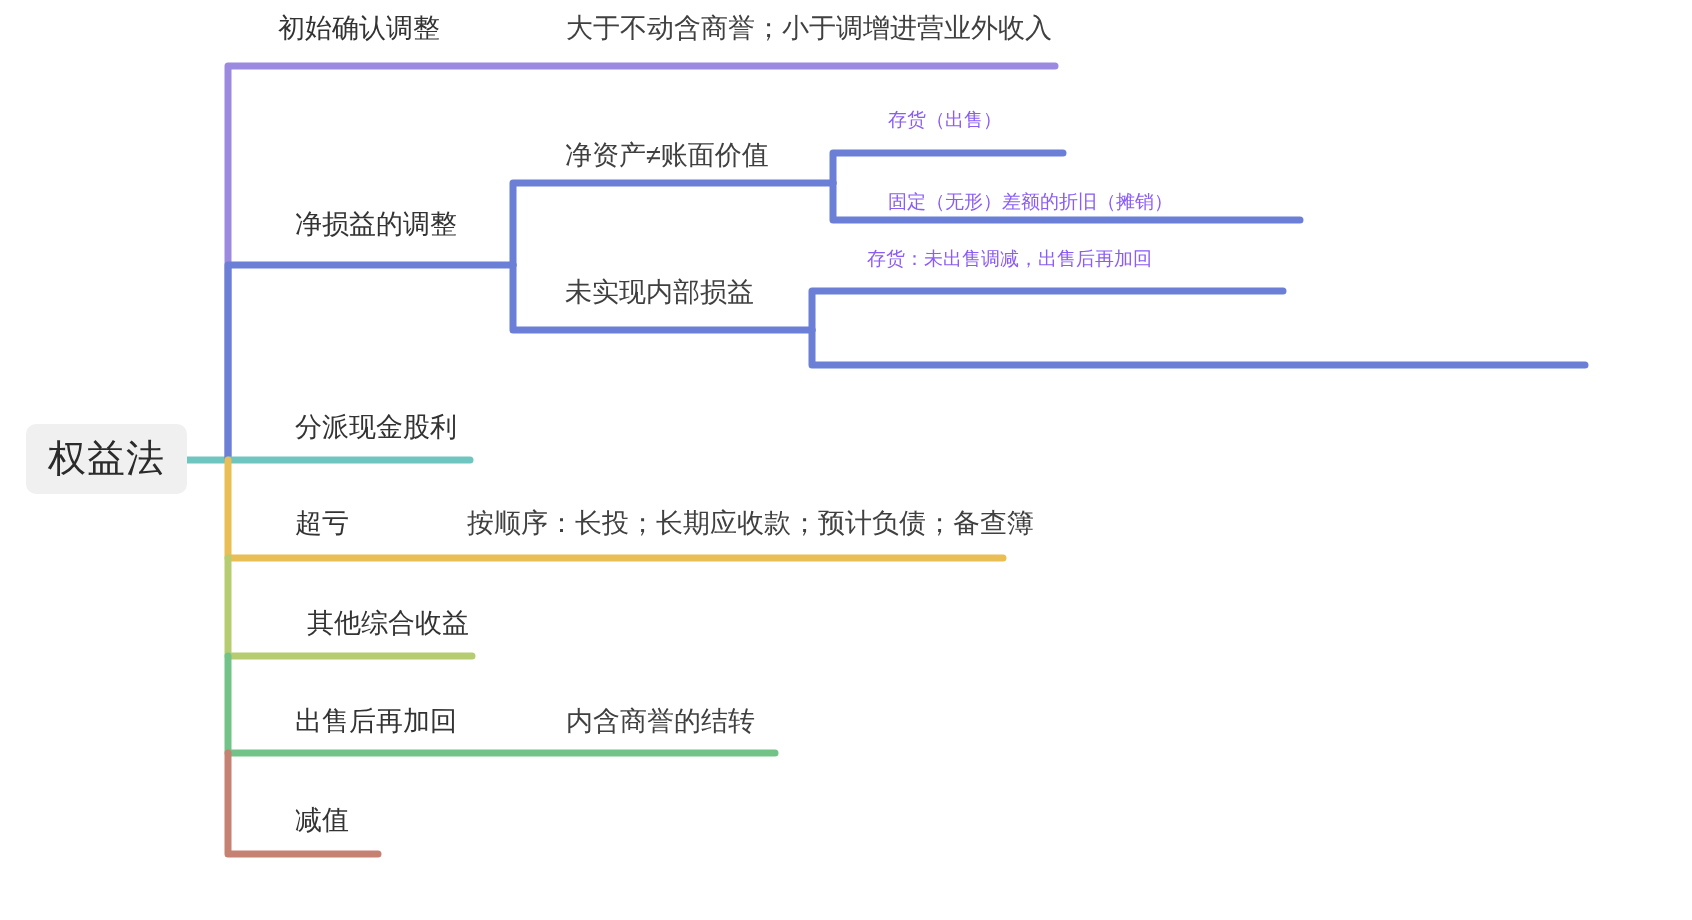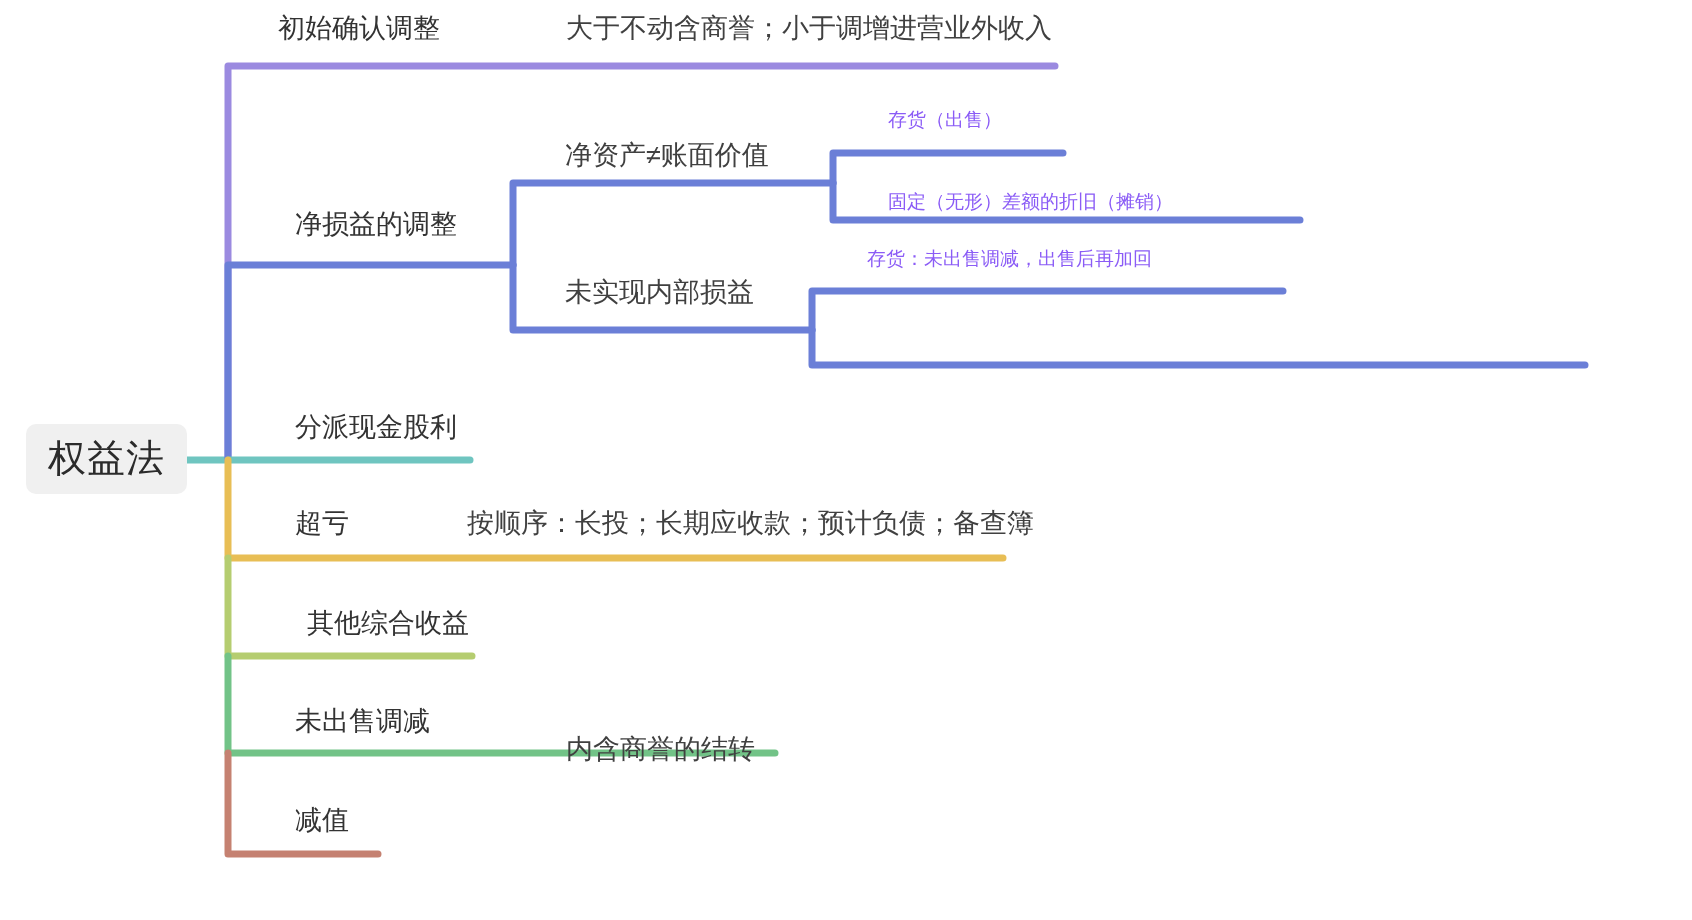--- a/index.html
+++ b/index.html
@@ -107,19 +107,19 @@
 
 
   <div class="node lvl1" style="left:295px; top:413px;">分派现金股利</div>
 
   <div class="node lvl1" style="left:295px; top:509px;">超亏</div>
 
   <div class="node lvl2" style="left:467px; top:509px;">按顺序：长投；长期应收款；预计负债；备查簿</div>
 
   <div class="node lvl1" style="left:295px; top:609px;margin-left:12px;">其他综合收益</div>
 
-  <div class="node lvl1" style="left:295px; top:707px;">未出售调减</div>
+  <div class="node lvl1" style="left:295px; top:707px;">出售后再加回</div>
 
-  <div class="node lvl2" style="left:566px; top:707px;margin-top:28px;">内含商誉的结转</div>
+  <div class="node lvl2" style="left:566px; top:707px;">内含商誉的结转</div>
 
   <div class="node lvl1" style="left:295px; top:806px;">减值</div>
 
 </div>
 
 </body></html>

